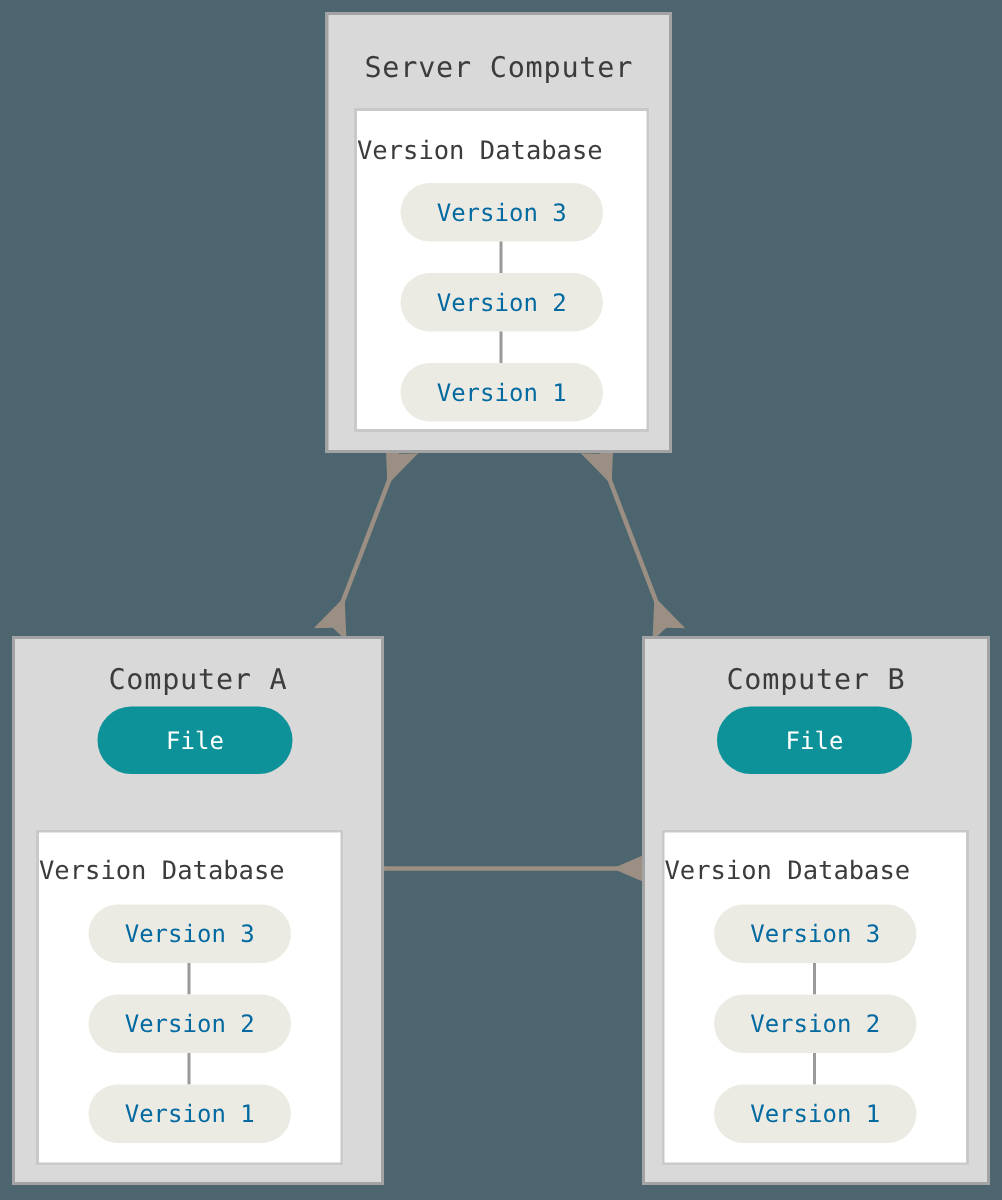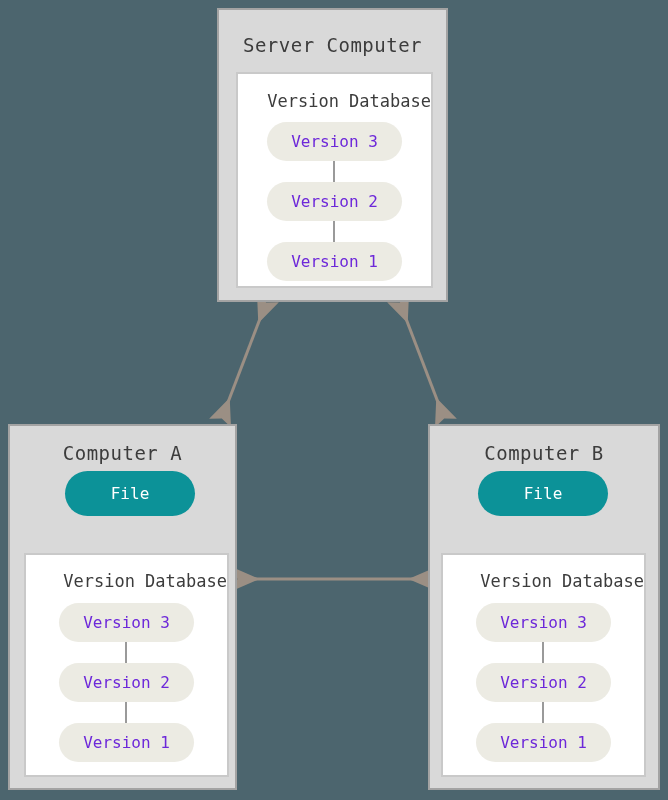--- a/index.html
+++ b/index.html
@@ -44,32 +44,32 @@
   .vdb-panel {
     position: absolute;
     background: #ffffff;
     border: 2px solid #c9c9c9;
     box-sizing: border-box;
   }
   .vdb-title {
     position: absolute;
     left: 0;
     width: 100%;
-    text-align: right;
+    text-align: left;
     color: #3c3c3c;
     font-size: 17px;
     white-space: nowrap;
   }
 
   
   .version-pill {
     position: absolute;
     background: #ecebe3;
     border-radius: 20px;
-    color: #6d28d9;
+    color: #0369a1;
     font-size: 16px;
     display: flex;
     align-items: center;
     justify-content: center;
     box-sizing: border-box;
     white-space: nowrap;
   }
   .version-connector {
     position: absolute;
     width: 2px;
@@ -139,21 +139,21 @@
       <div class="version-pill" style="left:29px; top:48px; width:135px; height:39px;">Version 3</div>
       <div class="version-connector" style="left:95px; top:87px; height:21px;"></div>
 
       <div class="version-pill" style="left:29px; top:108px; width:135px; height:39px;">Version 2</div>
       <div class="version-connector" style="left:95px; top:147px; height:21px;"></div>
 
       <div class="version-pill" style="left:29px; top:168px; width:135px; height:39px;">Version 1</div>
     </div>
   </div>
 
-  <div class="computer-box" style="left:8px; top:424px; width:229px; height:366px;">
+  <div class="computer-box" style="left:8px; top:424px; width:248px; height:366px;">
     <div class="computer-title" style="top:16px;">Computer A</div>
 
     <div class="file-pill" style="left:55px; top:45px; width:130px; height:45px;">File</div>
 
     <div class="vdb-panel" style="left:14px; top:127px; width:205px; height:224px;">
       <div class="vdb-title" style="top:16px;">Version Database</div>
 
       <div class="version-pill" style="left:33px; top:48px; width:135px; height:39px;">Version 3</div>
       <div class="version-connector" style="left:99px; top:87px; height:21px;"></div>
 

